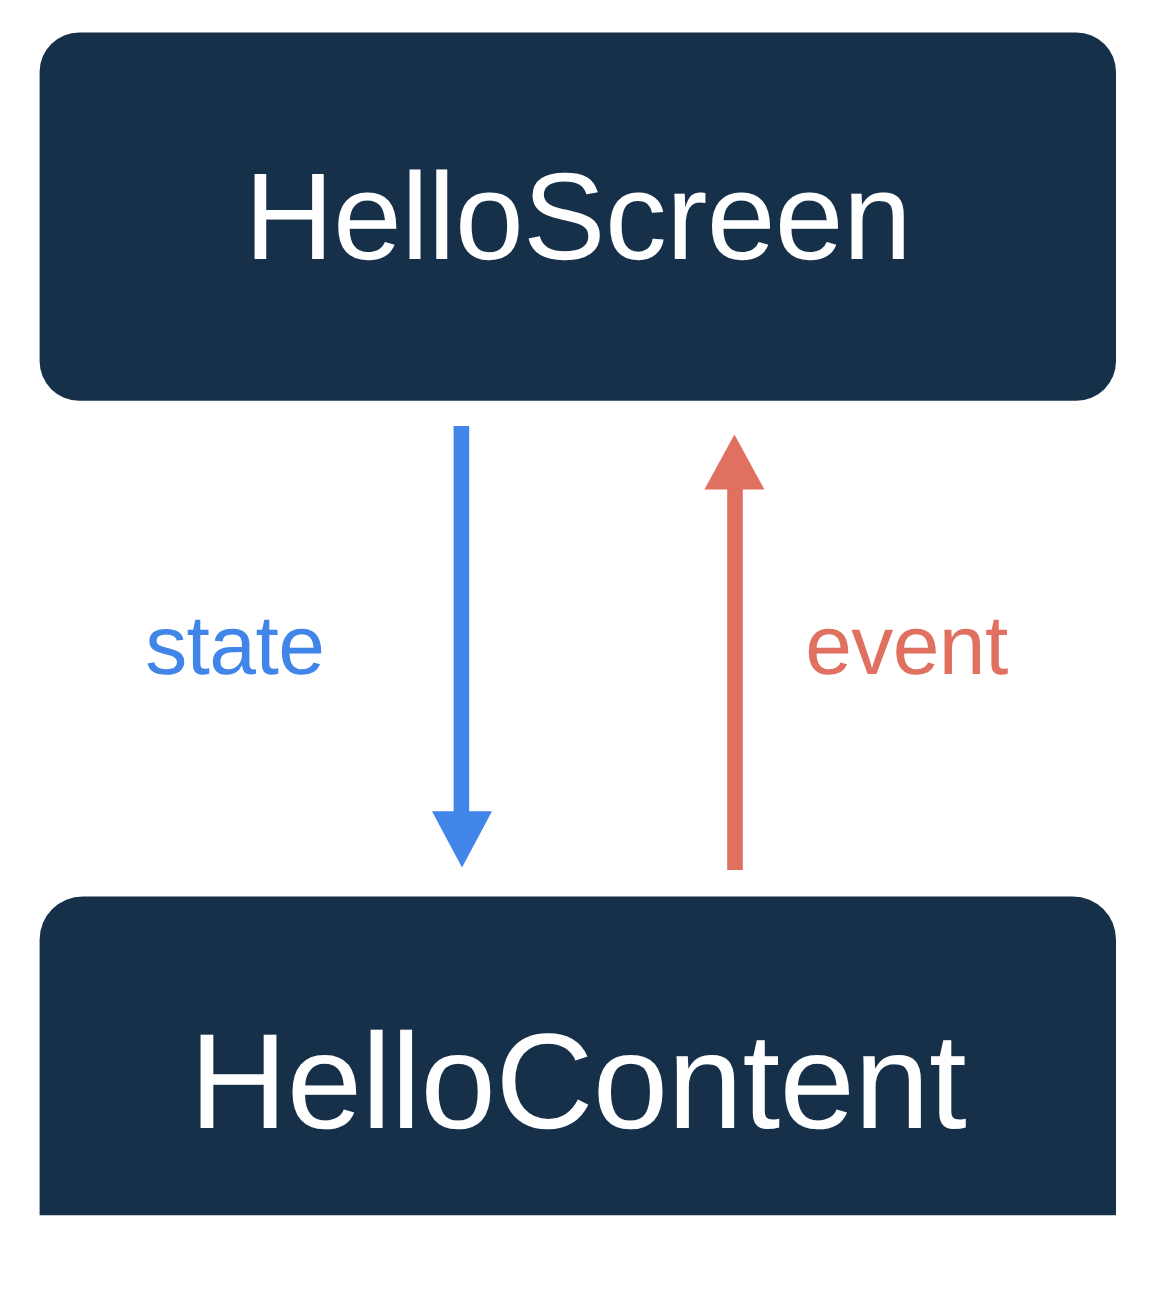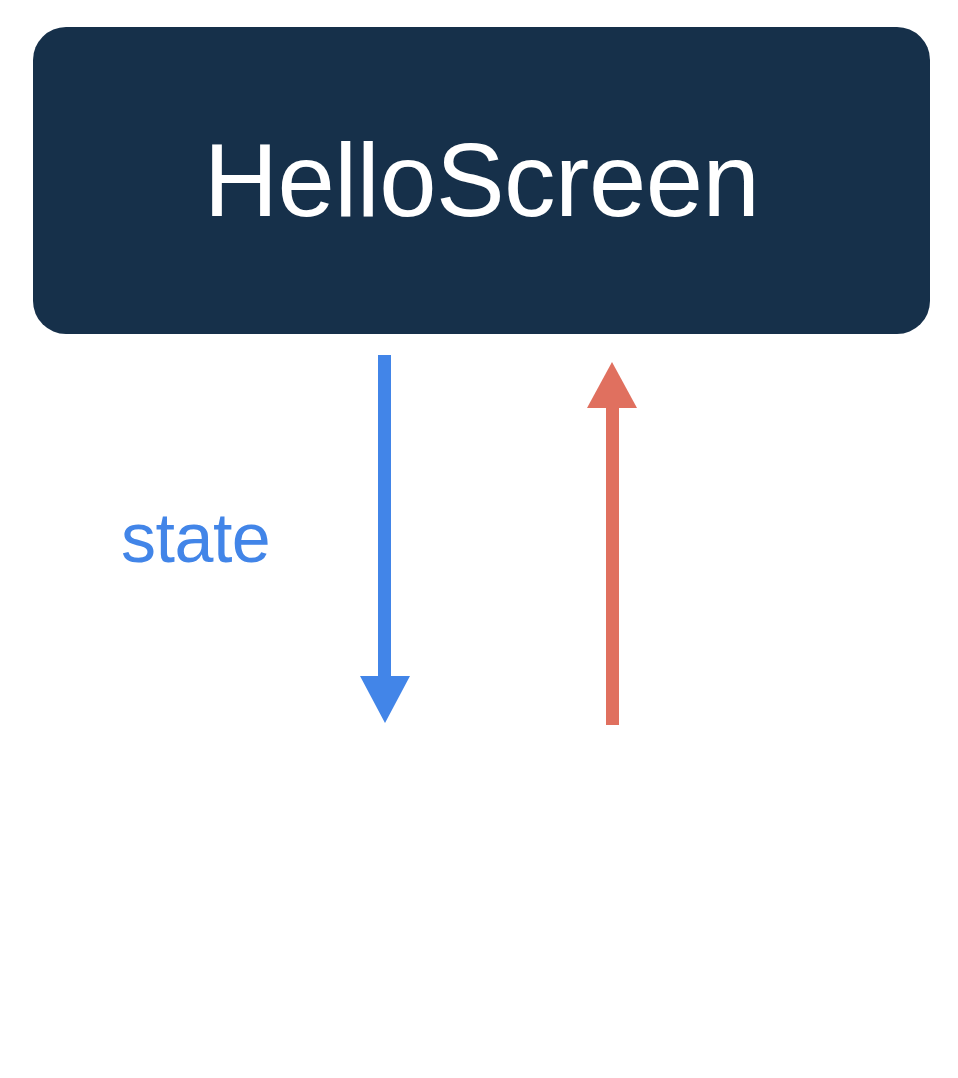--- a/index.html
+++ b/index.html
@@ -115,15 +115,19 @@
 
   <svg class="arrow-svg" id="arrow-event" viewBox="0 0 60 375">
 
     <polygon points="30,7 55,53 5,53" fill="#e0705f"></polygon>
 
     <rect x="24" y="52" width="13" height="318" fill="#e0705f"></rect>
   </svg>
 
   <span class="edge-label" id="label-state">state</span>
 
+  <span class="edge-label" id="label-event">event</span>
 
+  <div class="node" id="node-content">
+    <span class="node-label">HelloContent</span>
+  </div>
 
 </div>
 
 </body></html>

